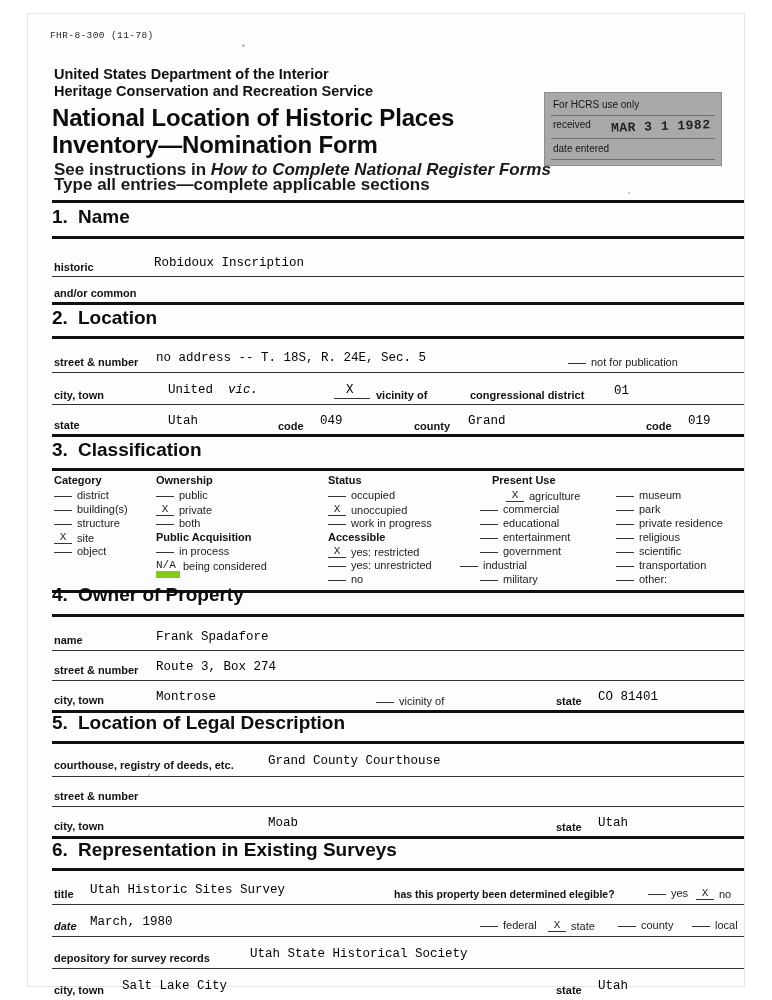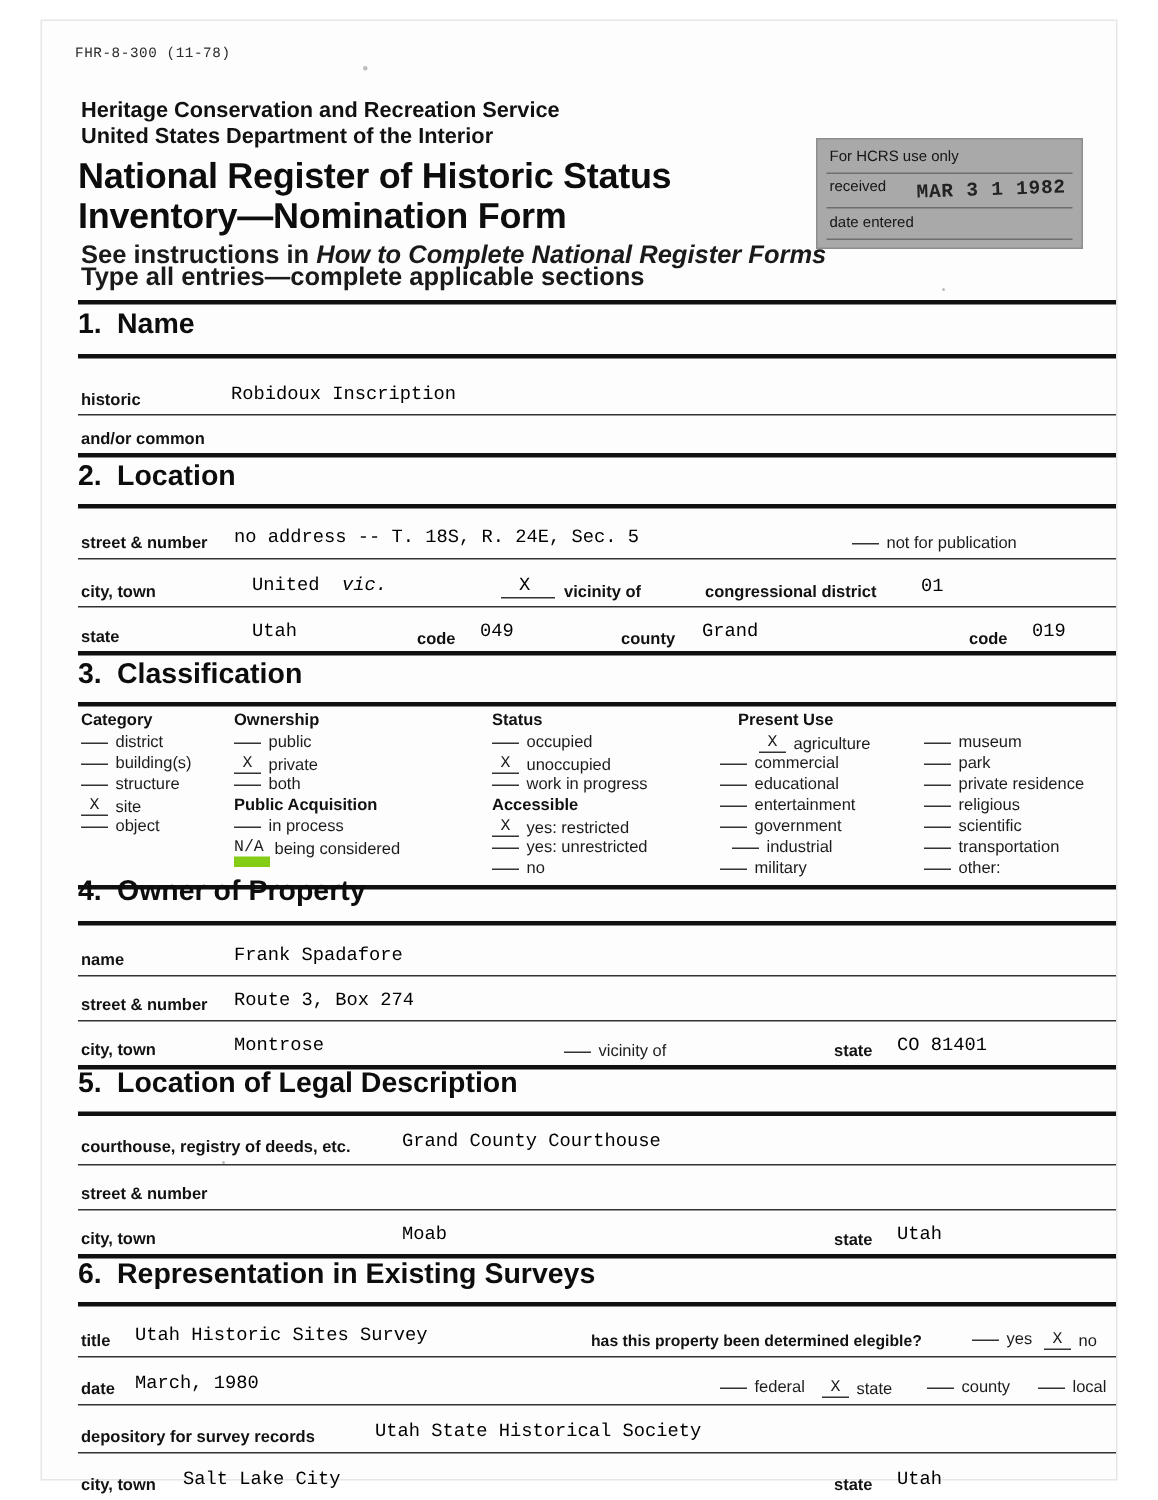--- a/index.html
+++ b/index.html
@@ -210,26 +210,26 @@
 <div class="page">
   <div class="sheet">
 
     <span class="speck" style="left:214px;top:30px;width:3px;height:3px;"></span>
     <span class="speck" style="left:600px;top:178px;width:2px;height:2px;"></span>
     <span class="speck" style="left:120px;top:760px;width:2px;height:2px;"></span>
 
     <div class="formnum mono">FHR-8-300   (11-78)</div>
 
     <div class="dept">
+      <div>United States Department of the Interior</div>
       <div>Heritage Conservation and Recreation Service</div>
-      <div>United States Department of the Interior</div>
     </div>
 
     <div class="bigtitle">
-      <div>National Register of Historic Status</div>
+      <div>National Location of Historic Places</div>
       <div>Inventory—Nomination Form</div>
     </div>
 
     <div class="instr">
       <div>
         <span>See instructions in </span><i>How to Complete National Register Forms</i>
       </div>
       <div>Type all entries—complete applicable sections</div>
     </div>
 
@@ -317,21 +317,21 @@
     <div class="citem" style="left:300px;top:531px;"><span class="mark">X</span><span>yes: restricted</span></div>
     <div class="citem" style="left:300px;top:545px;"><span class="mark"></span><span>yes: unrestricted</span></div>
     <div class="citem" style="left:300px;top:559px;"><span class="mark"></span><span>no</span></div>
 
     <div class="colhead" style="left:452px;top:460px;padding-left:12px;">Present Use</div>
     <div class="citem" style="left:448px;top:475px;margin-left:30px;"><span class="mark">X</span><span>agriculture</span></div>
     <div class="citem" style="left:452px;top:489px;"><span class="mark"></span><span>commercial</span></div>
     <div class="citem" style="left:452px;top:503px;"><span class="mark"></span><span>educational</span></div>
     <div class="citem" style="left:452px;top:517px;"><span class="mark"></span><span>entertainment</span></div>
     <div class="citem" style="left:452px;top:531px;"><span class="mark"></span><span>government</span></div>
-    <div class="citem" style="left:460px;top:545px;"><span class="mark"></span><span>industrial</span></div>
+    <div class="citem" style="left:432px;top:545px;"><span class="mark"></span><span>industrial</span></div>
     <div class="citem" style="left:452px;top:559px;"><span class="mark"></span><span>military</span></div>
 
     <div class="citem" style="left:588px;top:475px;"><span class="mark"></span><span>museum</span></div>
     <div class="citem" style="left:588px;top:489px;"><span class="mark"></span><span>park</span></div>
     <div class="citem" style="left:588px;top:503px;"><span class="mark"></span><span>private residence</span></div>
     <div class="citem" style="left:588px;top:517px;"><span class="mark"></span><span>religious</span></div>
     <div class="citem" style="left:588px;top:531px;"><span class="mark"></span><span>scientific</span></div>
     <div class="citem" style="left:588px;top:545px;"><span class="mark"></span><span>transportation</span></div>
     <div class="citem" style="left:588px;top:559px;"><span class="mark"></span><span>other:</span></div>
 
@@ -381,21 +381,21 @@
     </div>
     <div class="rule-thick" style="top:854px;"></div>
 
     <div class="lbl" style="left:26px;top:874px;">title</div>
     <div class="val mono" style="left:62px;top:869px;">Utah Historic Sites Survey</div>
     <div class="lbl-sm" style="left:366px;top:874px;">has this property been determined elegible?</div>
     <div class="citem" style="left:620px;top:873px;"><span class="dash"></span><span>yes</span></div>
     <div class="citem" style="left:668px;top:873px;"><span class="mark">X</span><span>no</span></div>
     <div class="rule-thin" style="top:890px;"></div>
 
-    <div class="lbl" style="left:26px;top:906px;">date</div>
+    <div class="lbl" style="left:26px;top:906px;font-style:italic;">date</div>
     <div class="val mono" style="left:62px;top:901px;">March, 1980</div>
     <div class="citem" style="left:452px;top:905px;"><span class="dash"></span><span>federal</span></div>
     <div class="citem" style="left:520px;top:905px;"><span class="mark">X</span><span>state</span></div>
     <div class="citem" style="left:590px;top:905px;"><span class="dash"></span><span>county</span></div>
     <div class="citem" style="left:664px;top:905px;"><span class="dash"></span><span>local</span></div>
     <div class="rule-thin" style="top:922px;"></div>
 
     <div class="lbl" style="left:26px;top:938px;">depository for survey records</div>
     <div class="val mono" style="left:222px;top:933px;">Utah State Historical Society</div>
     <div class="rule-thin" style="top:954px;"></div>

